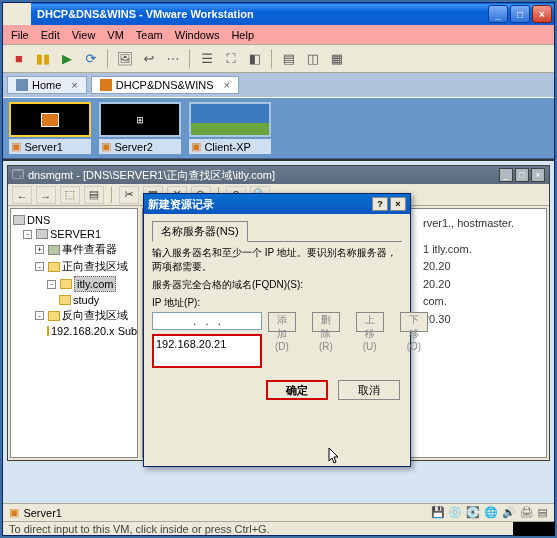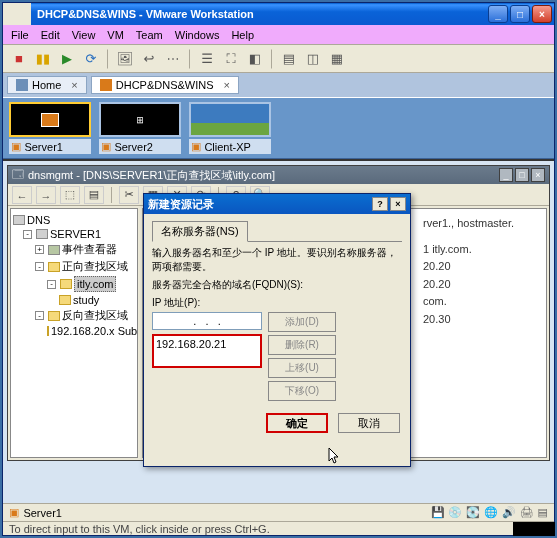--- a/index.html
+++ b/index.html
@@ -5,21 +5,21 @@
 * { box-sizing: border-box; margin: 0; padding: 0; font-family: Tahoma, "Microsoft YaHei", sans-serif; font-size: 11px; }
 body { width: 557px; height: 538px; background: #3b6ea5; overflow: hidden; position: relative; }
 
 
 .vmware-window { position: absolute; inset: 2px; background: #ece9d8; border: 1px solid #0a246a; display: flex; flex-direction: column; }
 .titlebar { background: linear-gradient(to bottom, #0058c7, #3a93ff 8%, #0a63d8 40%, #0a5ad0); color: #fff; height: 22px; display: flex; align-items: center; padding-left: 6px; font-weight: bold; margin-left: 28px; }
 .titlebar .spacer { flex: 1; }
 .titlebar .winbtn { width: 20px; height: 18px; margin-right: 2px; background: linear-gradient(to bottom,#7eaef5,#2a6fd8); border: 1px solid #0a3d8f; border-radius: 3px; display:flex; align-items:center; justify-content:center; color:#fff; font-size:10px; }
 .titlebar .close { background: linear-gradient(to bottom,#f49a8d,#d13f2a); border-color:#7a1c0f; }
 
-.menubar { height: 20px; display: flex; align-items: center; gap: 12px; padding: 0 8px; background: #f0abfc; border-bottom: 1px solid #aca899; }
+.menubar { height: 20px; display: flex; align-items: center; gap: 12px; padding: 0 8px; background: #fca5a5; border-bottom: 1px solid #aca899; }
 .menubar span { color: #000; }
 
 .toolbar { height: 28px; display: flex; align-items: center; gap: 4px; padding: 0 6px; background: #ece9d8; border-bottom: 1px solid #aca899; }
 .toolbar .btn, .toolbar .sep { width: 20px; height: 20px; display:flex; align-items:center; justify-content:center; border: 1px solid transparent; color:#555; }
 .toolbar .sep { width: 2px; border-left:1px solid #aca899; margin:0 2px; }
 .toolbar .ico { font-size:13px; }
 
 .tabs { height: 24px; background: #b0c4de; display: flex; align-items: center; padding: 0 4px; gap: 4px; }
 .tab { display: flex; align-items: flex-end; gap: 4px; padding: 2px 8px; background:#e8eef7; border: 1px solid #8ca5c3; font-size:10px; }
 .tab .hicon { width:12px; height:12px; background:#6c8fb8; display:inline-block; }
@@ -64,21 +64,21 @@
 .dialog .body { padding:6px 8px; }
 .dialog .tabhdr { border-bottom:1px solid #888; padding:0; }
 .dialog .tabhdr .tabb { display:inline-block; padding:2px 8px; border:1px solid #888; border-bottom:1px solid #ece9d8; background:#ece9d8; position:relative; top:1px; }
 .dialog label { display:block; margin:4px 0 2px; font-size:10px; }
 .dialog .row { display:flex; gap:6px; align-items:center; }
 .dialog input[type=text] { border:1px solid #7f9db9; height:18px; padding:1px 3px; font-size:11px; }
 .dialog .redbox { border:2px solid #d00000 !important; }
 .dialog .btn { height:20px; padding:0 6px; border:1px solid #888; background:#ece9d8; font-size:10px; color:#888; }
 .dialog .listbox { width:104px; height:76px; border:1px solid #7f9db9; background:#fff; padding:2px; font-size:10px; }
 .dialog .listbox.redbox { height:34px; width:110px; }
-.dialog .btncol { display:flex; flex-direction:column; gap:3px; width:68px; }
+.dialog .btncol { display:flex; flex-direction:row; gap:16px; width:68px; }
 .dialog .footer { display:flex; justify-content:flex-end; gap:10px; padding:6px 10px; }
 .dialog .footer .fbtn { width:62px; height:20px; border:1px solid #888; background:#ece9d8; display:flex; align-items:center; justify-content:center; font-size:11px; }
 .dialog .footer .fbtn.ok { border:2px solid #d00000; font-weight:bold; }
 .cursor { position:absolute; width:14px; height:18px; pointer-events:none; z-index:20; }
 
 
 .xp-taskbar { position:absolute; left:4px; right:4px; bottom:4px; height:28px; background: linear-gradient(to bottom,#3e8fe7,#245edb 10%, #245edb 90%, #1a4ab0); display:flex; align-items:center; color:#fff; }
 .xp-start { height:100%; background: linear-gradient(to bottom,#5fc355,#3a9a30); padding:0 12px 0 6px; display:flex; align-items:center; gap:4px; font-style:italic; font-weight:bold; border-radius:0 8px 8px 0; }
 .xp-taskbar .titem { margin-left:6px; height:22px; background:#3a75d6; border:1px solid #1e52b7; display:flex; align-items:center; gap:4px; padding:0 8px; font-size:10px; }
 .xp-taskbar .spacer { flex:1; }

